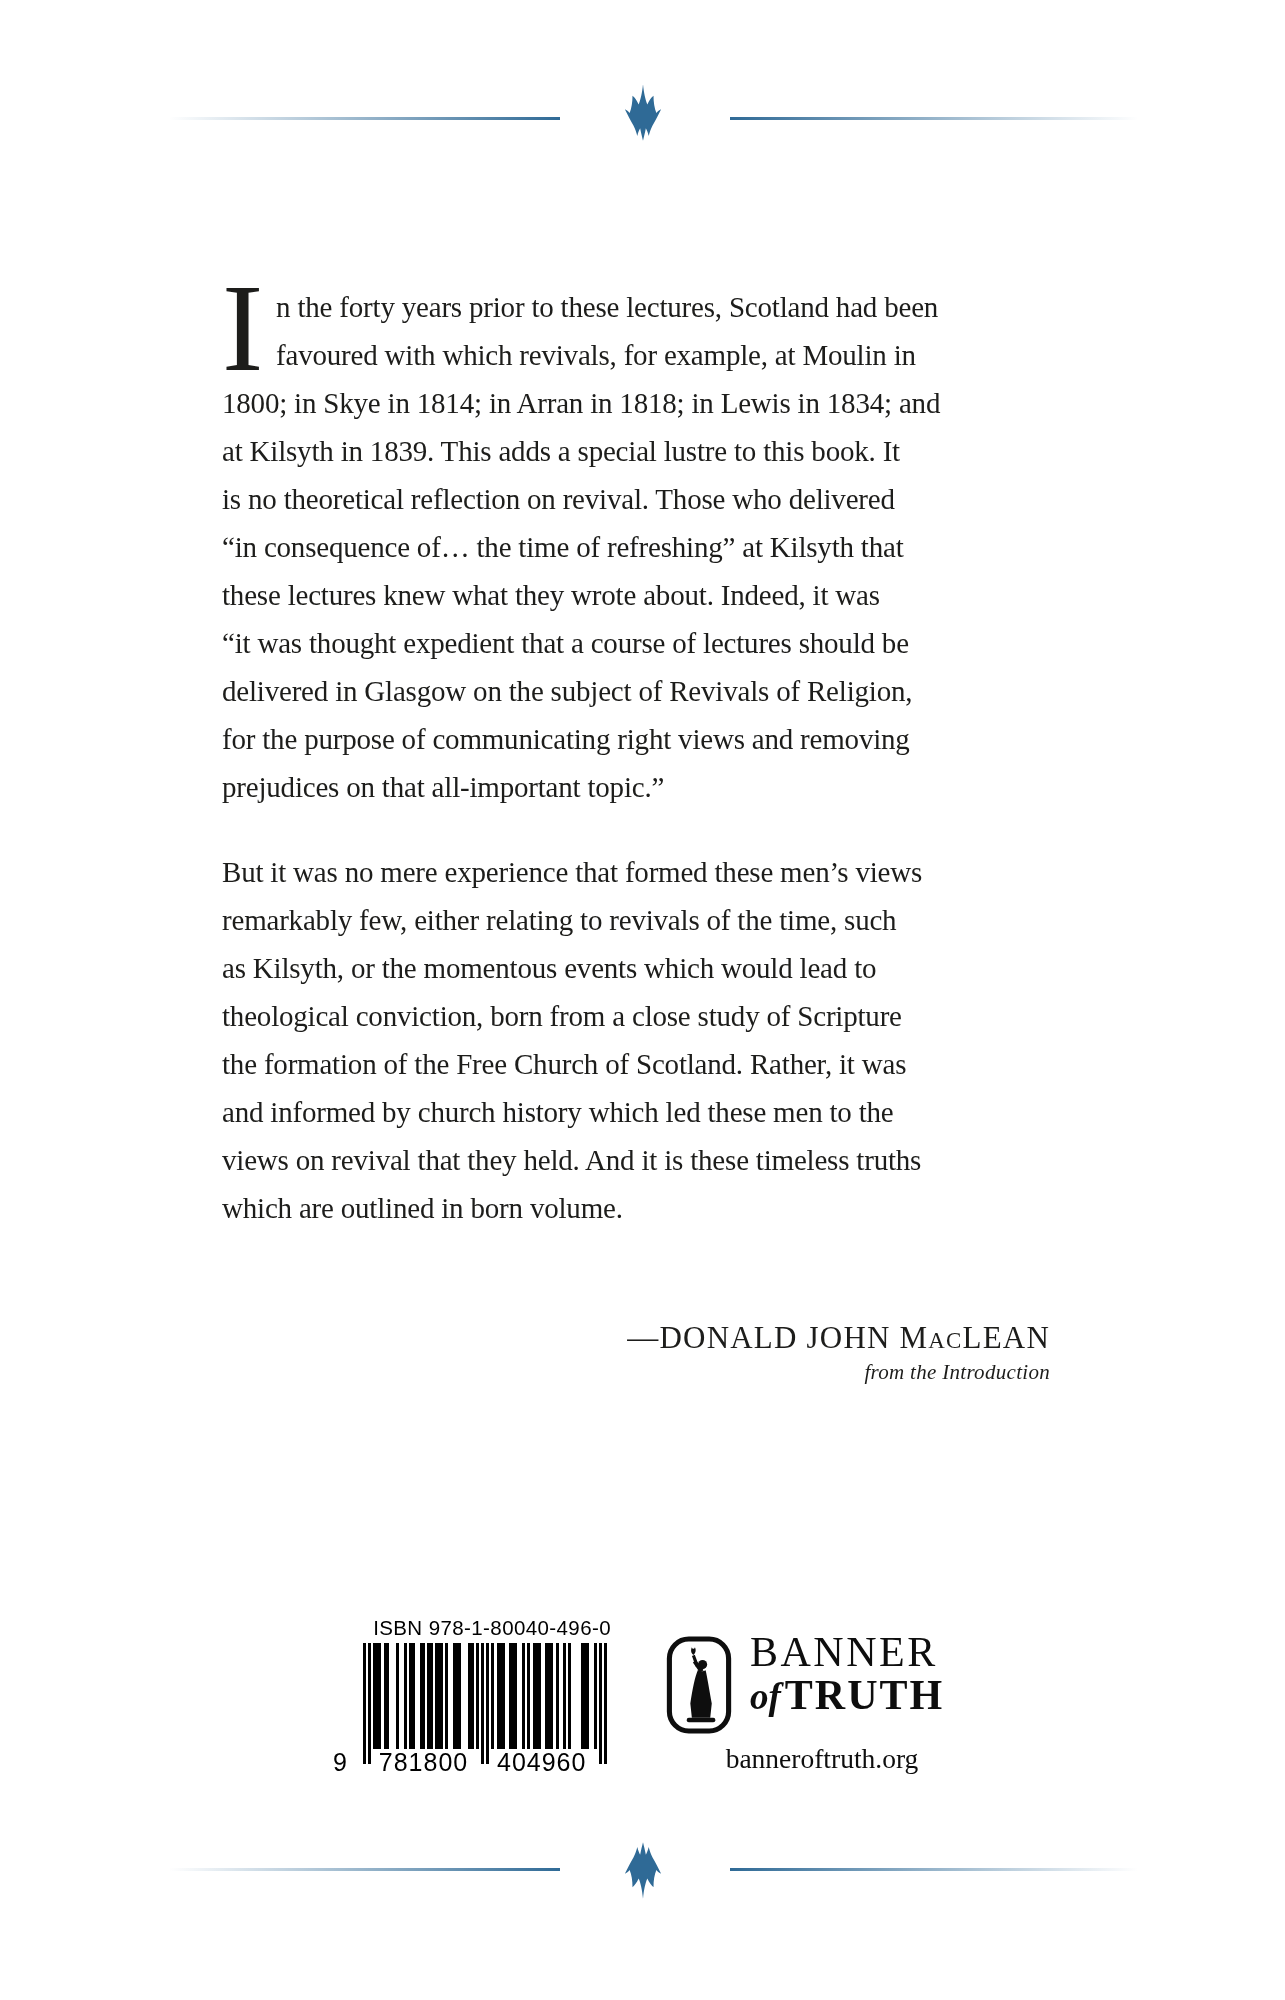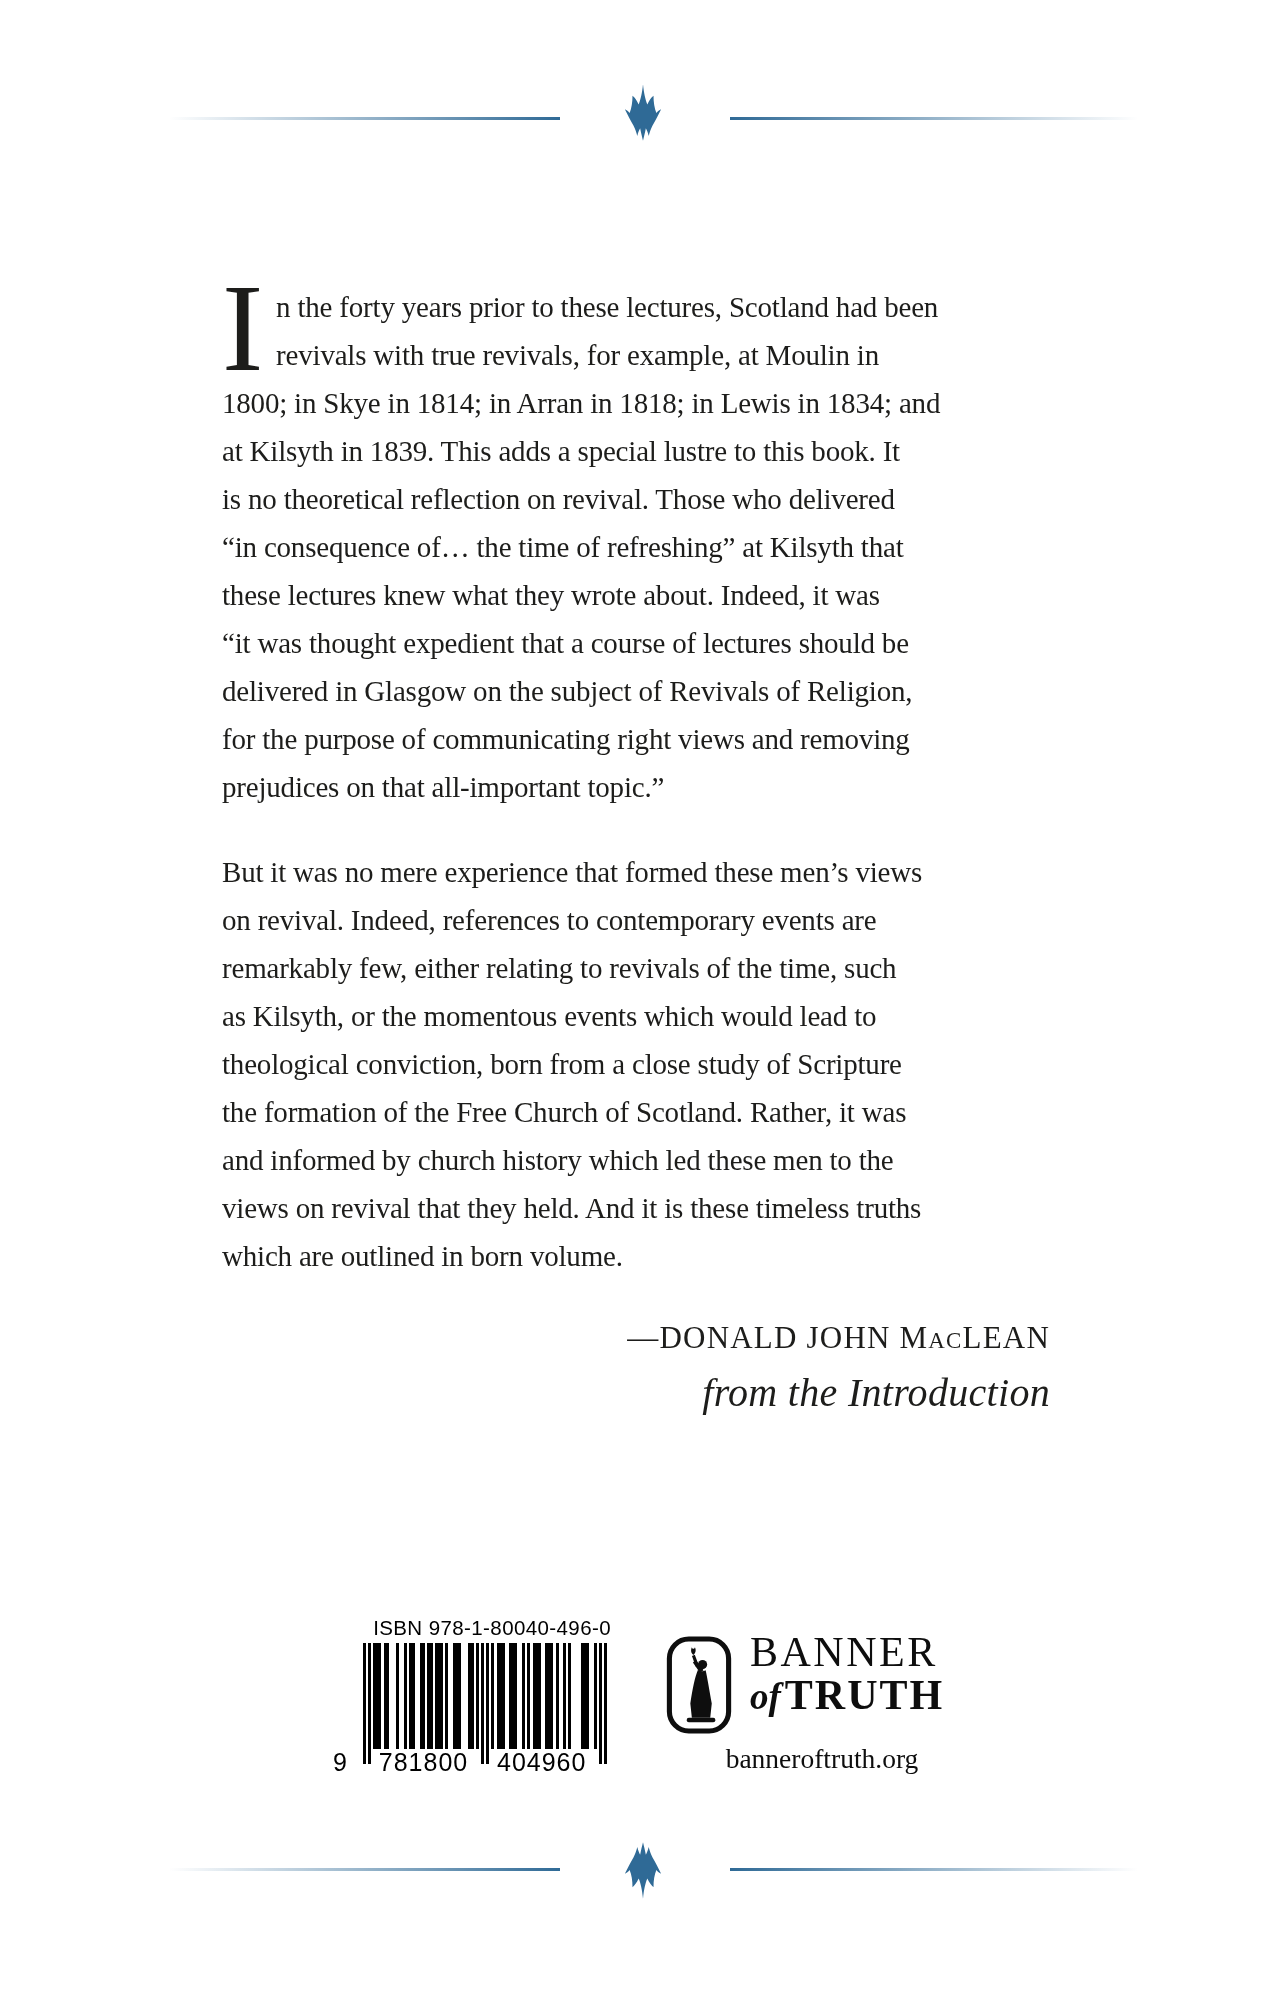--- a/index.html
+++ b/index.html
@@ -23,21 +23,21 @@
   .flame.bottom{left:622px;top:1841px;transform:scaleY(-1);}
   
   .para{position:absolute;left:222px;width:840px;font-size:29px;line-height:48px;letter-spacing:-0.2px;}
   .para .line{white-space:nowrap;height:48px;}
   .para1{top:283px;}
   .para2{top:848px;}
   .dropcap{float:left;font-size:124px;line-height:92px;margin:0 13px 0 0;}
   .attribution{position:absolute;right:235px;top:1320px;text-align:right;}
   .attr-name{font-size:31px;letter-spacing:1.2px;white-space:nowrap;}
   .attr-name .smallcaps{font-size:0.74em;}
-  .attr-source{font-style:italic;font-size:40px;margin-top:13px;letter-spacing:0.3px;}
+  .attr-source{font-style:italic;font-size:21px;margin-top:4px;letter-spacing:0.3px;}
   
   .barcode-block{position:absolute;left:363px;top:1616px;width:244px;height:170px;color:#000;}
   .isbn-label{position:absolute;left:-4px;top:0;width:252px;text-align:right;
     font-family:"Liberation Sans", sans-serif;font-size:20.5px;letter-spacing:0.4px;white-space:nowrap;}
   .bars{position:absolute;left:0;top:27px;width:244px;height:122px;}
   .bar{position:absolute;top:0;height:106px;background:#000;}
   .bar.guard{height:121px;}
   .bc-digit-left,.bc-digits{position:absolute;top:134px;font-family:"Liberation Sans", sans-serif;
     font-size:25px;line-height:1;}
   .bc-digit-left{left:-30px;}
@@ -75,35 +75,34 @@
       C39 27 37.5 28 36 30
       C34 25 33 19 33 12
       C30.5 14 28.5 17 26.5 21
       C24.5 16 23 10 22 0 Z"></path>
   </svg>
   <div class="rule right-top"></div>
 
   <div class="para para1">
     <span class="dropcap">I</span>
   <div class="line">n the forty years prior to these lectures, Scotland had been</div>
-      <div class="line">revivals with true revivals, for example, at Moulin in</div>
+      <div class="line">favoured with which revivals, for example, at Moulin in</div>
       <div class="line">1800; in Skye in 1814; in Arran in 1818; in Lewis in 1834; and</div>
       <div class="line">at Kilsyth in 1839. This adds a special lustre to this book. It</div>
       <div class="line">is no theoretical reflection on revival. Those who delivered</div>
       <div class="line">“in consequence of… the time of refreshing” at Kilsyth that</div>
       <div class="line">these lectures knew what they wrote about. Indeed, it was</div>
       <div class="line">“it was thought expedient that a course of lectures should be</div>
       <div class="line">delivered in Glasgow on the subject of Revivals of Religion,</div>
       <div class="line">for the purpose of communicating right views and removing</div>
       <div class="line">prejudices on that all-important topic.”</div>
     </div>
 
   <div class="para para2">
       <div class="line">But it was no mere experience that formed these men’s views</div>
-      <div class="line">on revival. Indeed, references to contemporary events are</div>
       <div class="line">remarkably few, either relating to revivals of the time, such</div>
       <div class="line">as Kilsyth, or the momentous events which would lead to</div>
       <div class="line">theological conviction, born from a close study of Scripture</div>
       <div class="line">the formation of the Free Church of Scotland. Rather, it was</div>
       <div class="line">and informed by church history which led these men to the</div>
       <div class="line">views on revival that they held. And it is these timeless truths</div>
       <div class="line">which are outlined in born volume.</div>
     </div>
 
   <div class="attribution">

